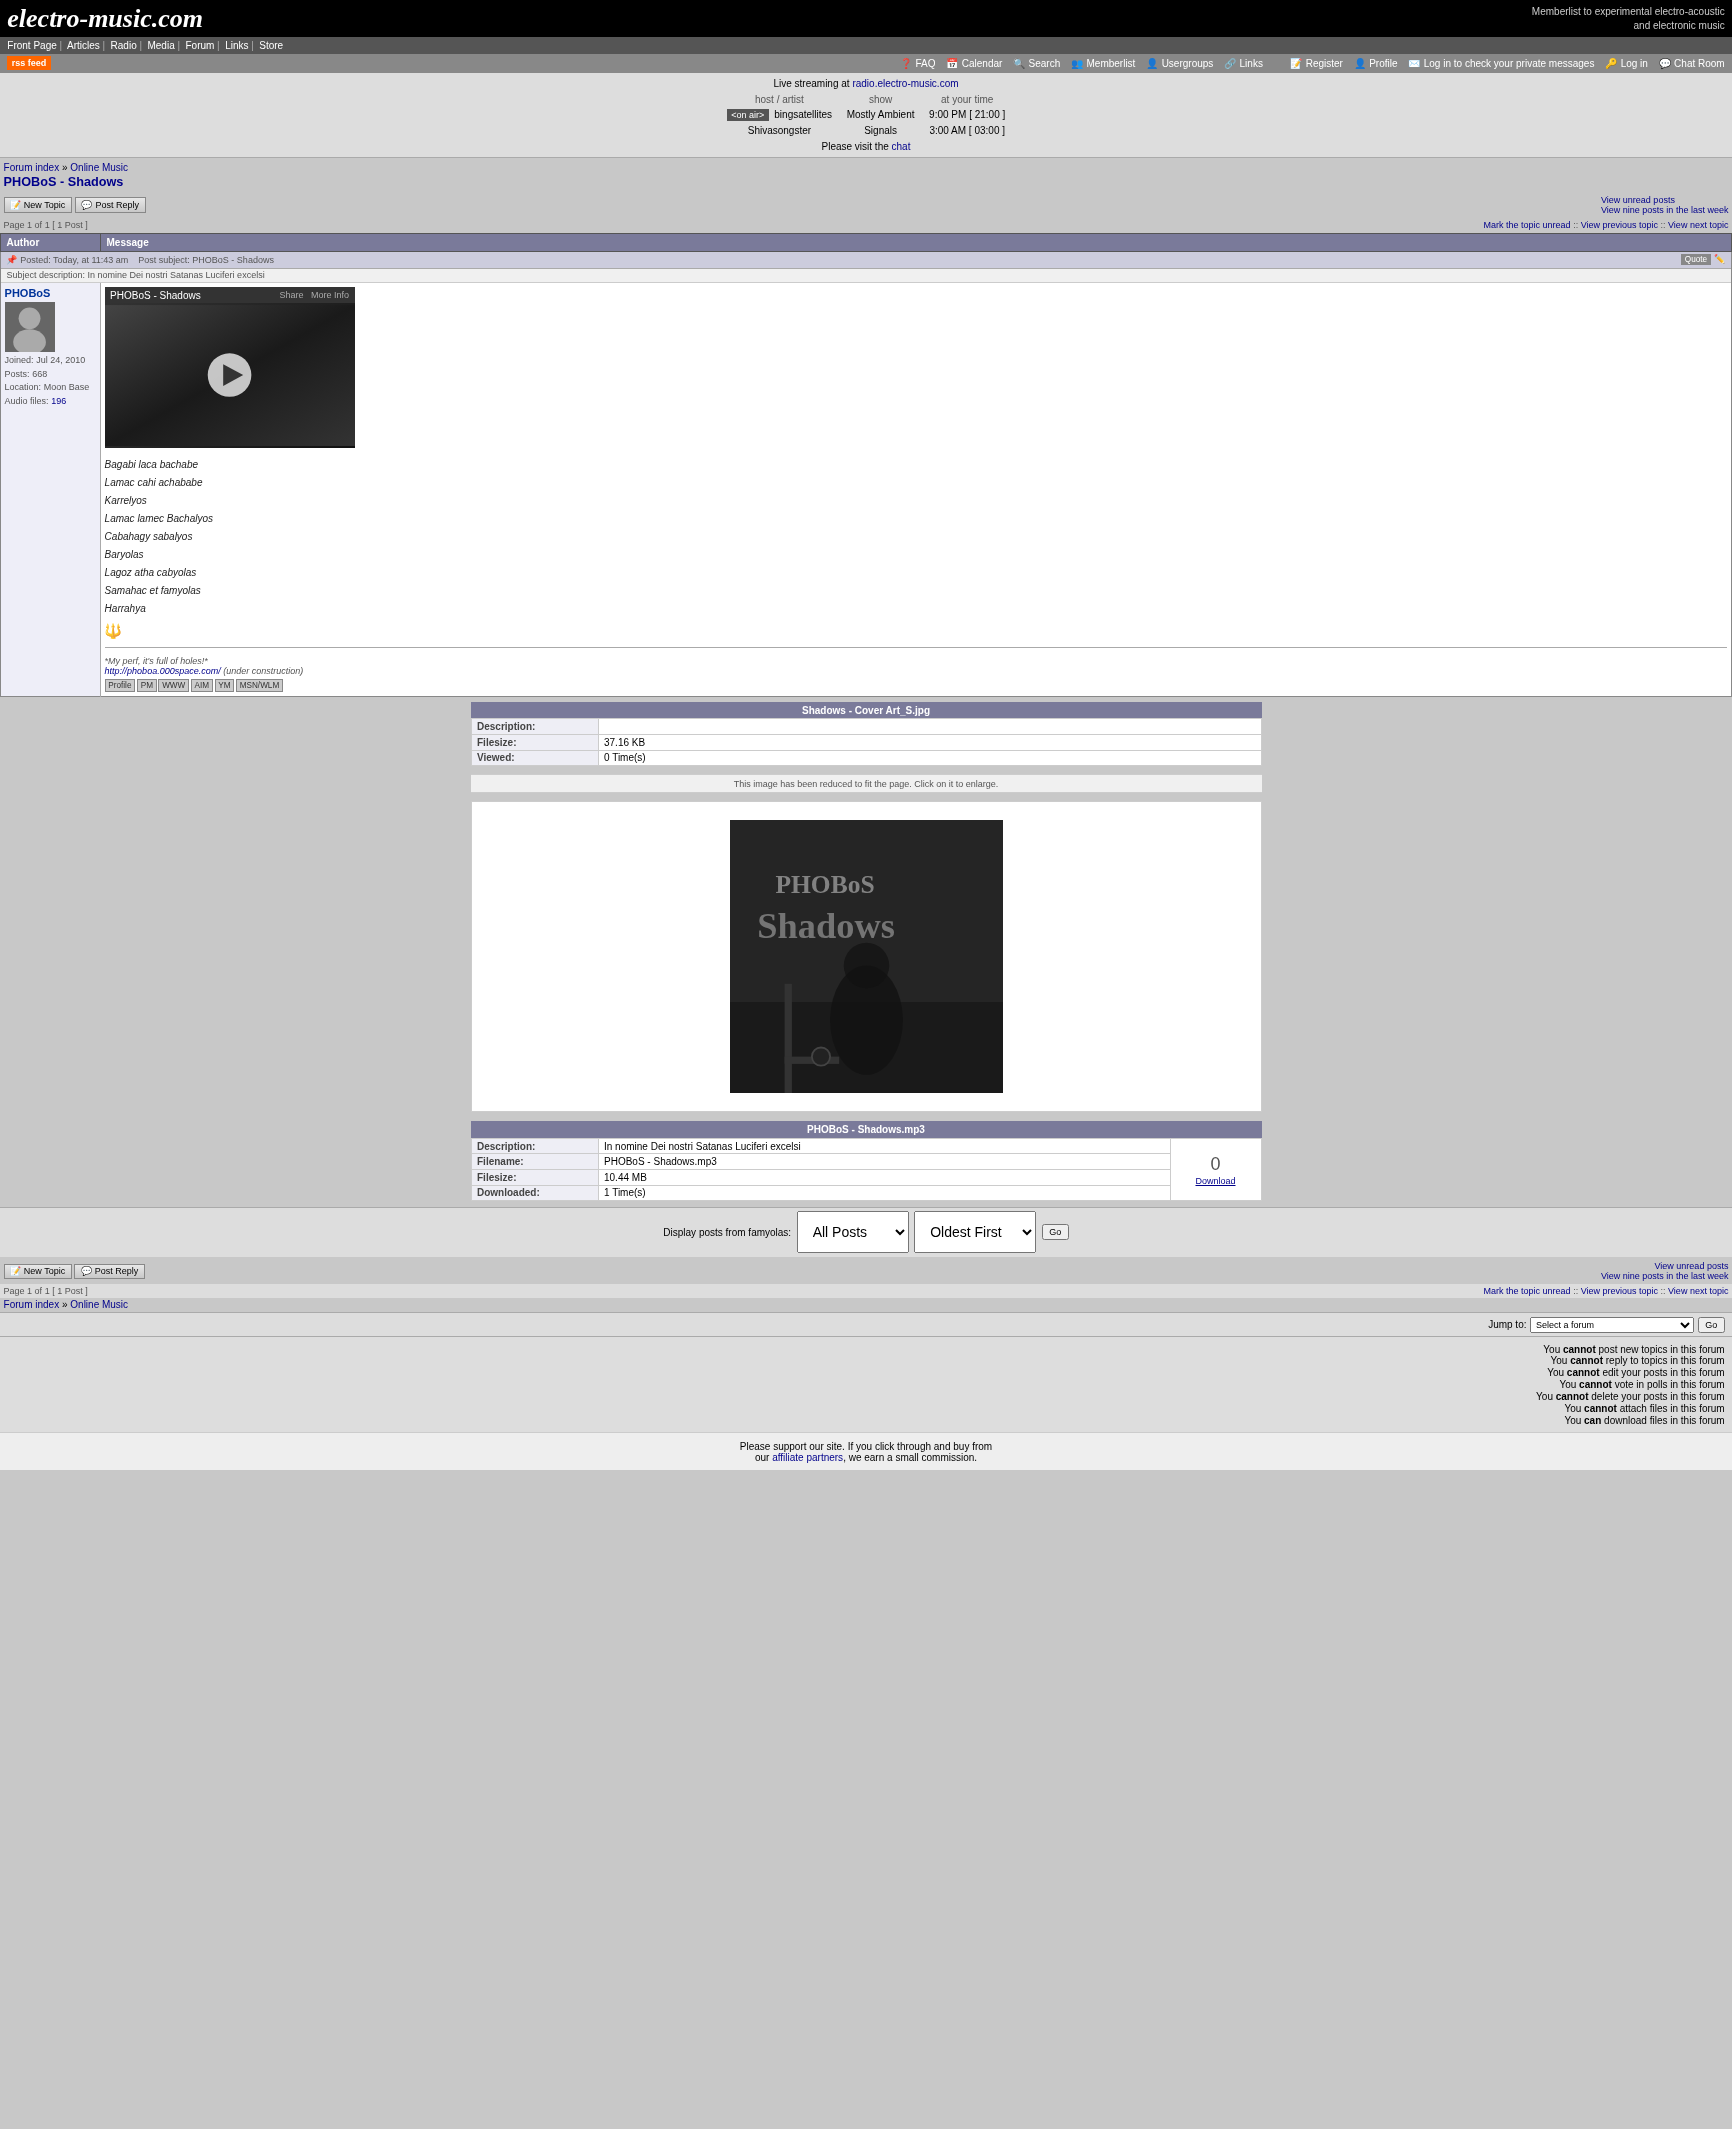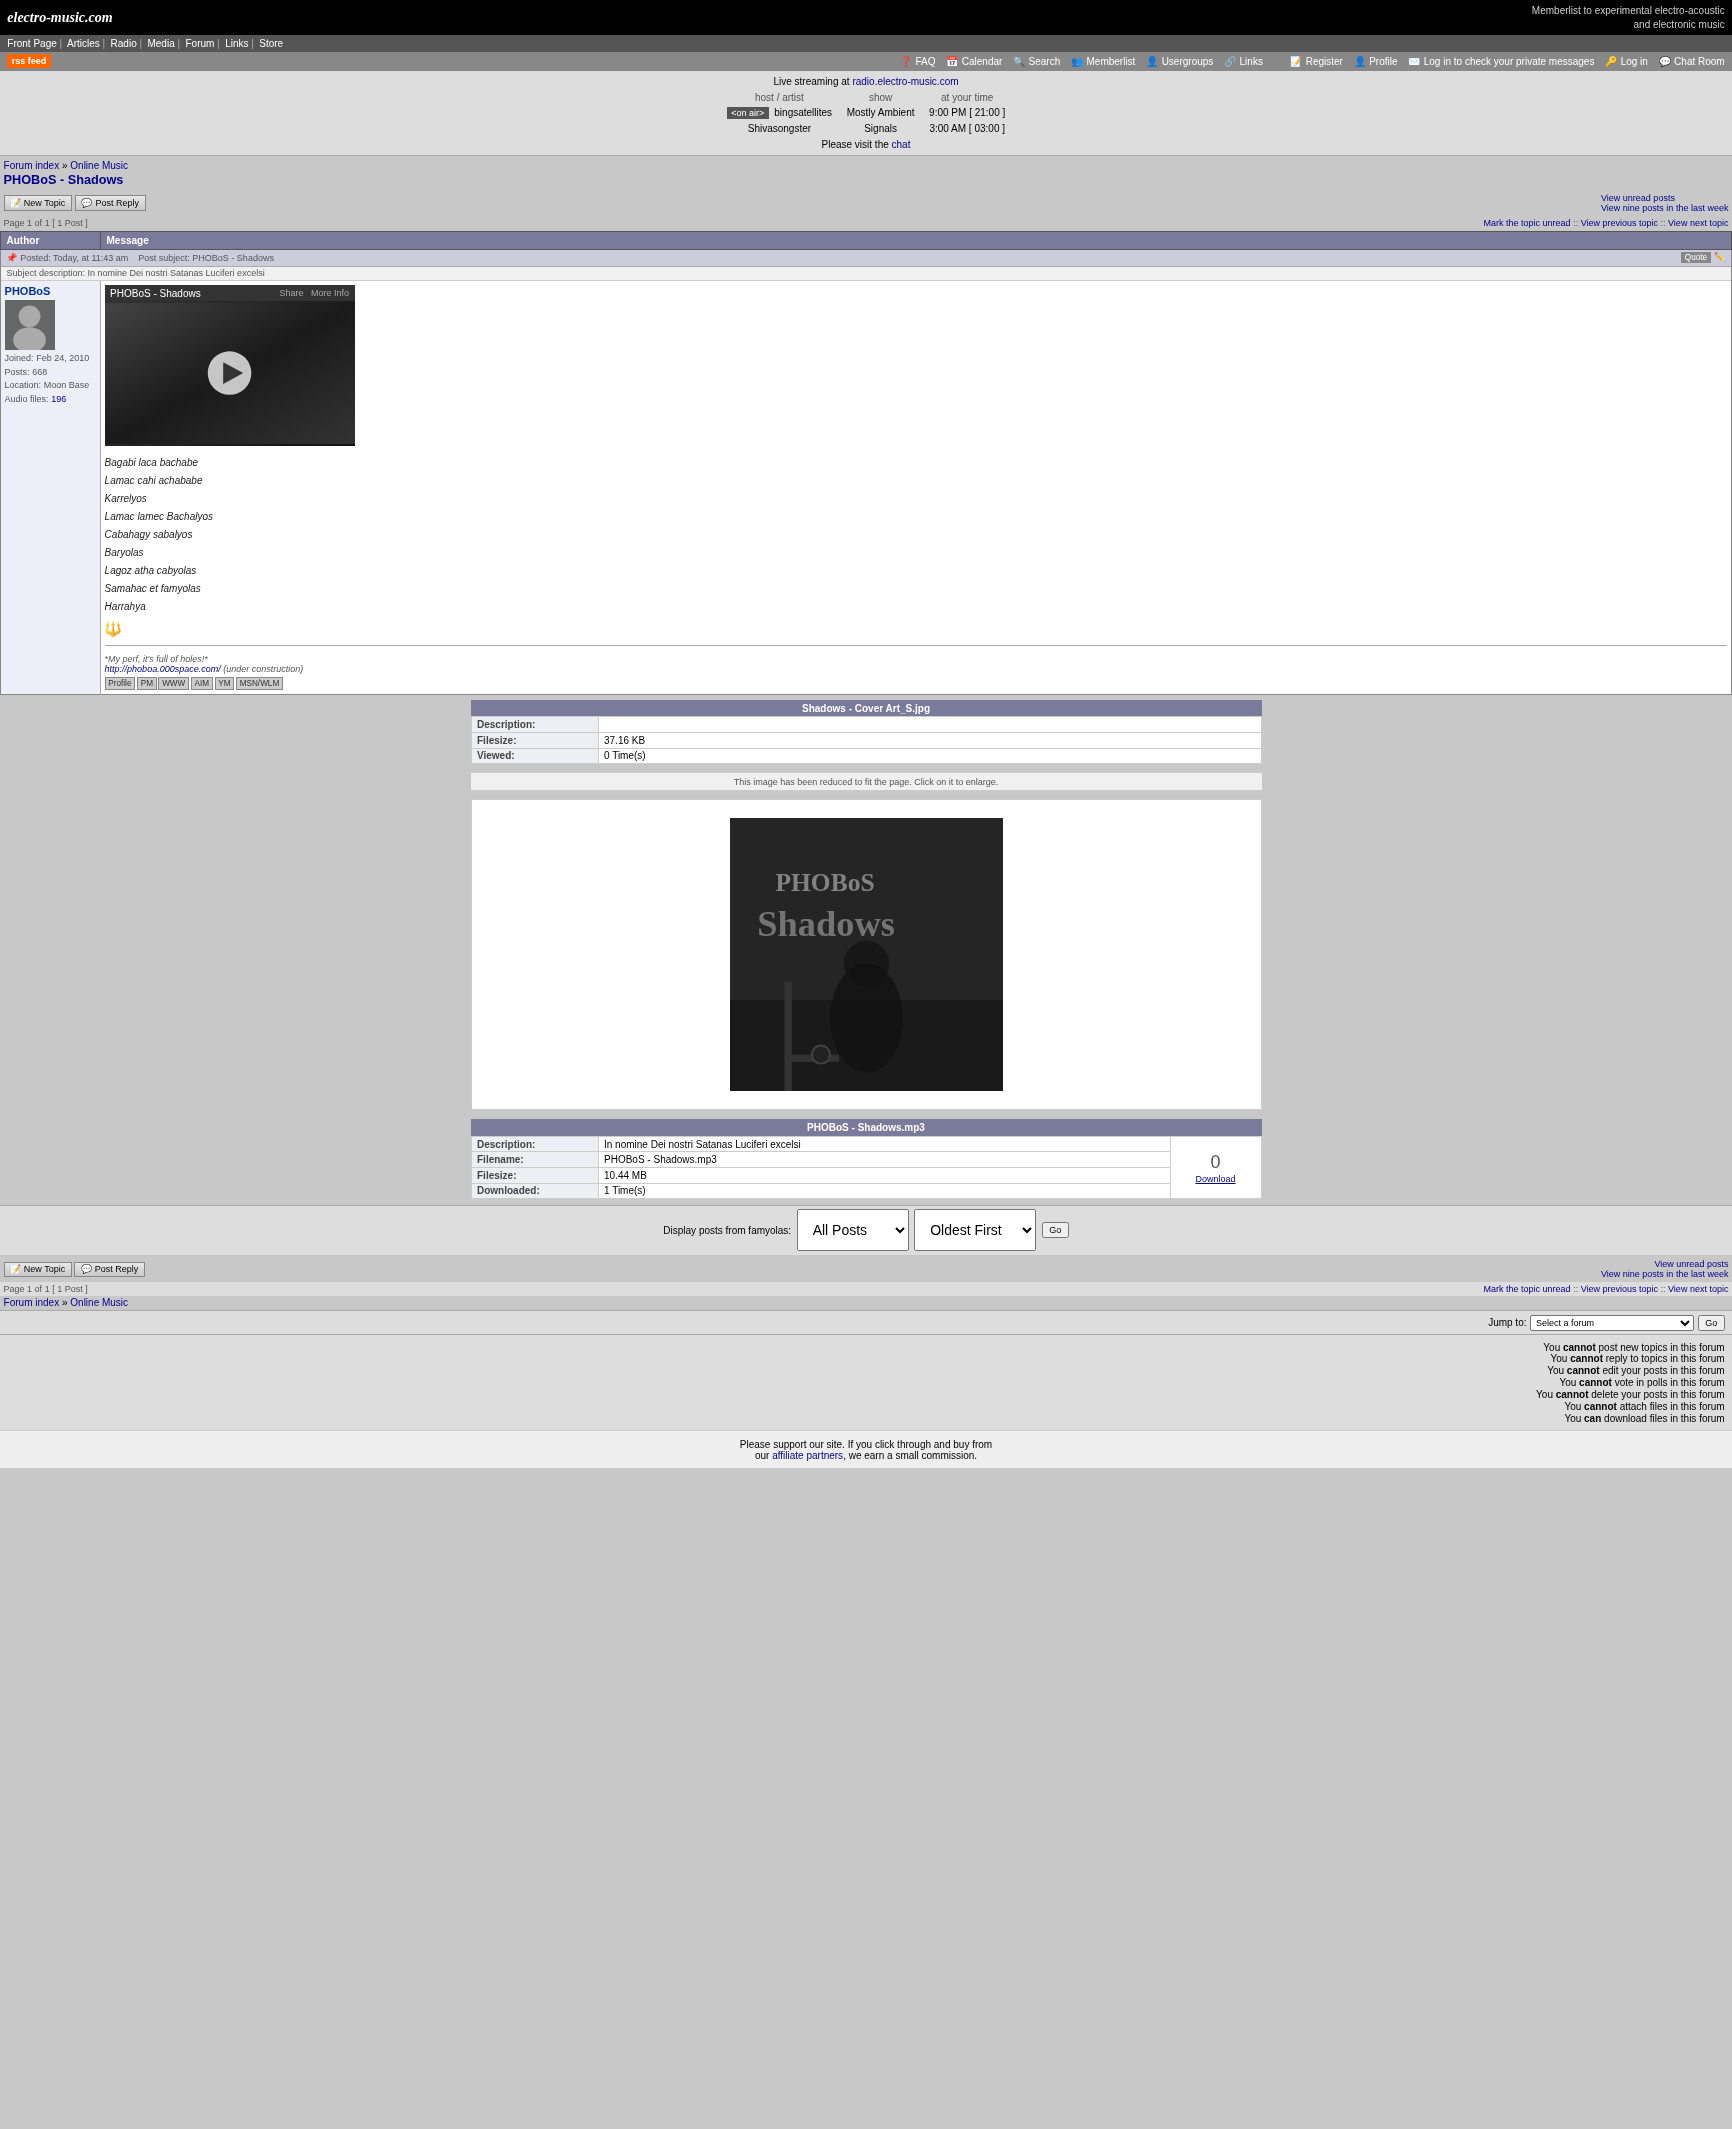--- a/index.html
+++ b/index.html
@@ -1,21 +1,21 @@
 <!DOCTYPE html>
 <html style="font-size:14.5px"><head>
   <meta charset="utf-8">
   <style>
     * { margin: 0; padding: 0; box-sizing: border-box; }
     body { font-family: Arial, Helvetica, sans-serif; font-size: 10px; background: #c8c8c8; color: #000; }
     a { color: #00008b; text-decoration: none; }
 
     
     #top-header { background: #000; padding: 3.6px 7.3px; display: flex; justify-content: space-between; align-items: center; }
-    #site-logo { color: #fff; font-size: 14px; font-style: italic; font-weight: bold; font-family: Georgia, serif; }
+    #site-logo { color: #fff; font-size: 26px; font-style: italic; font-weight: bold; font-family: Georgia, serif; }
     #dedication { color: #ccc; font-size: 10px; text-align: right; line-height: 1.4; }
 
     #nav-bar { background: #555; padding: 2.7px 7.3px; font-size: 10px; }
     #nav-bar a { color: #fff; }
     .nav-sep { color: #aaa; margin: 0 2.7px; }
 
     #icon-nav { background: #888; padding: 2.7px 7.3px; display: flex; align-items: center; justify-content: space-between; }
     #icon-nav-left { display: flex; gap: 3.6px; align-items: center; }
     #icon-nav-right { display: flex; gap: 11px; align-items: center; font-size: 10px; }
     #icon-nav-right a { color: #fff; }
@@ -263,21 +263,21 @@
         <div class="author-name">PHOBoS</div>
         <div class="author-avatar">
           <svg width="50" height="50" viewBox="0 0 55 55">
             <rect width="55" height="55" fill="#666"></rect>
             <circle cx="27" cy="18" r="12" fill="#aaa"></circle>
             <ellipse cx="27" cy="44" rx="18" ry="14" fill="#aaa"></ellipse>
           </svg>
         </div>
         <div class="author-meta">
           <span>Joined:</span>
-          <span>Feb 24, 2010</span><br>
+          <span>Jul 24, 2010</span><br>
           <span>Posts:</span>
           <span>668</span><br>
           <span>Location:</span>
           <span>Moon Base</span><br>
           <span>Audio files:</span>
           <a href="#">196</a>
         </div>
       </td>
       <td class="message-cell">
 

